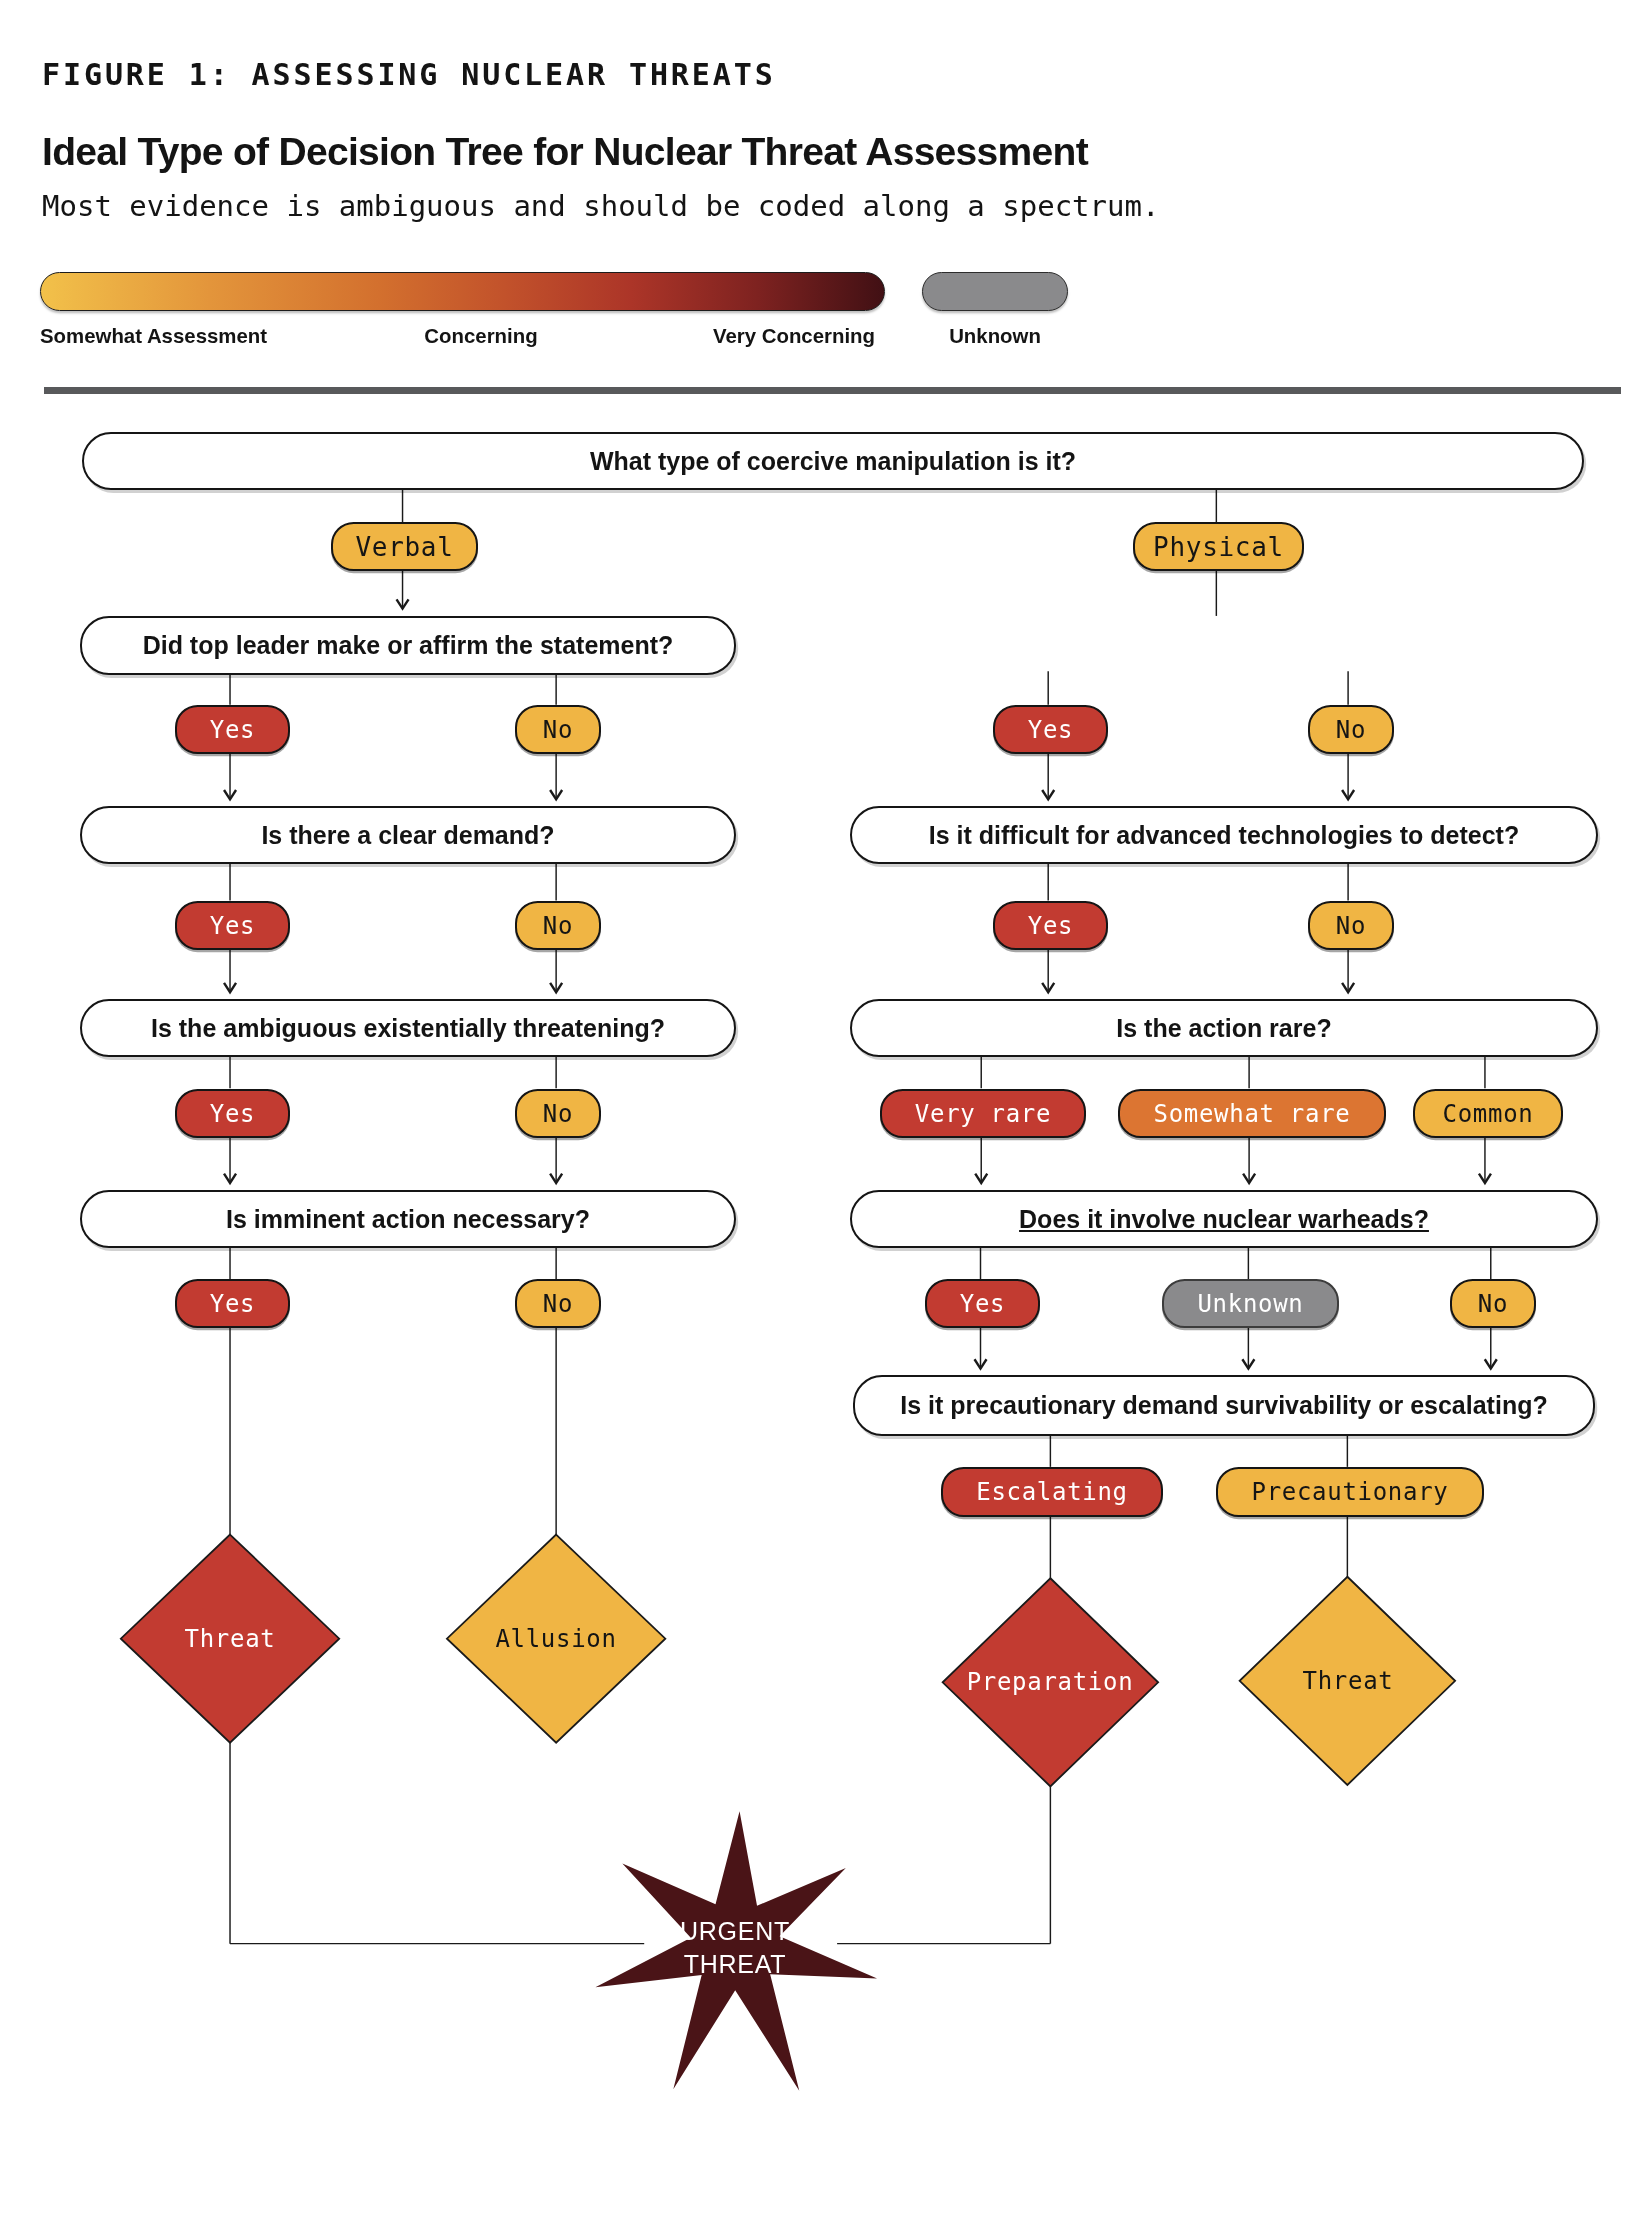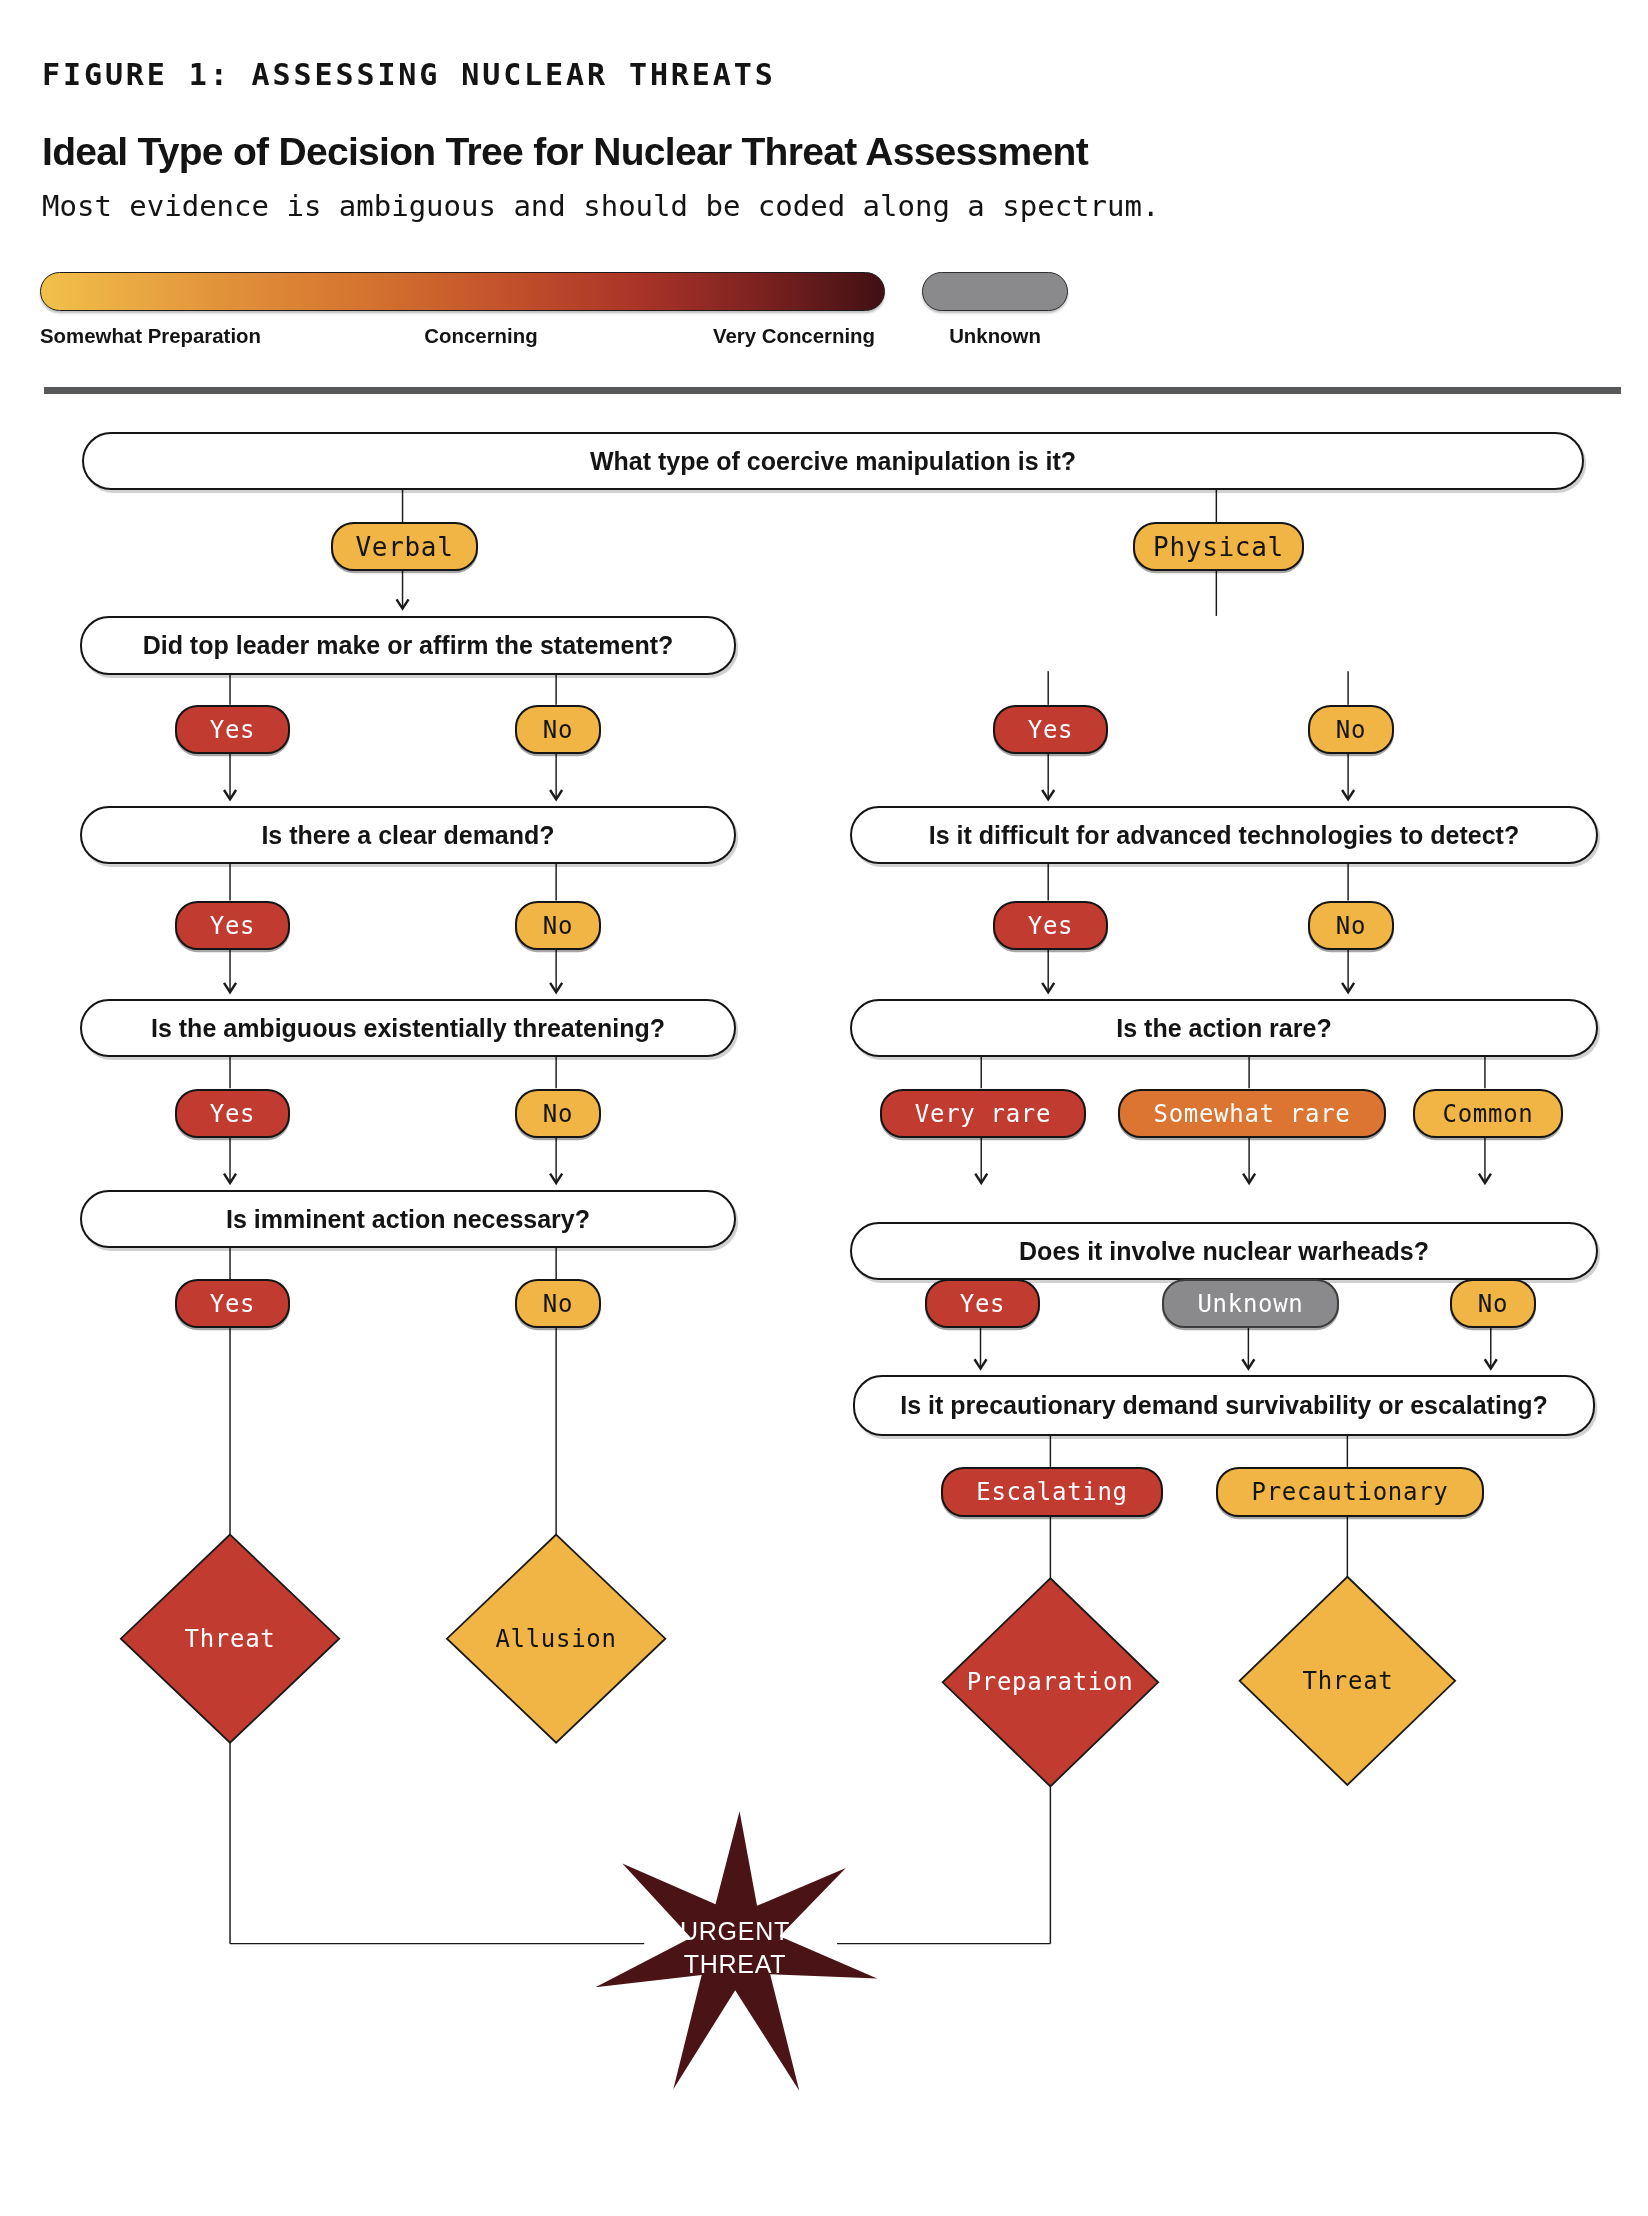--- a/index.html
+++ b/index.html
@@ -126,34 +126,34 @@
     </g>
     <polygon fill="#4A1417" points="1016,2488 1040,2618 1162,2566 1071,2660 1205,2718 1058,2712 1098,2872 1010,2734 925,2870 964,2713 818,2730 949,2662 855,2560 983,2616"></polygon>
   </svg>
 
   <div class="abs figure-label">FIGURE 1:  ASSESSING NUCLEAR THREATS</div>
   <div class="abs page-title">Ideal Type of Decision Tree for Nuclear Threat Assessment</div>
   <div class="abs page-subtitle">Most evidence is ambiguous and should be coded along a spectrum.</div>
 
   <div class="abs grad-bar"></div>
   <div class="abs legend-pill"></div>
-  <div class="abs legend-label" style="left:40px;">Somewhat Preparation</div>
+  <div class="abs legend-label" style="left:40px;">Somewhat Assessment</div>
   <div class="abs legend-label center" style="left:481px;">Concerning</div>
   <div class="abs legend-label center" style="left:794px;">Very Concerning</div>
   <div class="abs legend-label center" style="left:995px;">Unknown</div>
   <div class="abs divider"></div>
 
   <div class="qbox" style="left:82px;top:432px;width:1498px;height:54px;">What type of coercive manipulation is it?</div>
   <div class="qbox" style="left:80px;top:616px;width:652px;height:55px;">Did top leader make or affirm the statement?</div>
   <div class="qbox" style="left:80px;top:806px;width:652px;height:54px;">Is there a clear demand?</div>
   <div class="qbox" style="left:850px;top:806px;width:744px;height:54px;">Is it difficult for advanced technologies to detect?</div>
   <div class="qbox" style="left:80px;top:999px;width:652px;height:54px;">Is the ambiguous existentially threatening?</div>
   <div class="qbox" style="left:850px;top:999px;width:744px;height:54px;">Is the action rare?</div>
   <div class="qbox" style="left:80px;top:1190px;width:652px;height:54px;">Is imminent action necessary?</div>
-  <div class="qbox" style="left:850px;top:1222px;width:744px;height:54px;">Does it involve nuclear warheads?</div>
+  <div class="qbox" style="left:850px;top:1190px;width:744px;height:54px;text-decoration:underline;">Does it involve nuclear warheads?</div>
   <div class="qbox" style="left:853px;top:1375px;width:738px;height:57px;">Is it precautionary demand survivability or escalating?</div>
 
   <div class="pill yellow" style="left:331px;top:522px;width:143px;height:45px;font-size:26px;">Verbal</div>
   <div class="pill yellow" style="left:1133px;top:522px;width:167px;height:45px;font-size:26px;">Physical</div>
 
   <div class="pill red" style="left:175px;top:705px;width:111px;height:45px;">Yes</div>
   <div class="pill yellow" style="left:515px;top:705px;width:82px;height:45px;">No</div>
   <div class="pill red" style="left:993px;top:705px;width:111px;height:45px;">Yes</div>
   <div class="pill yellow" style="left:1308px;top:705px;width:82px;height:45px;">No</div>
 

